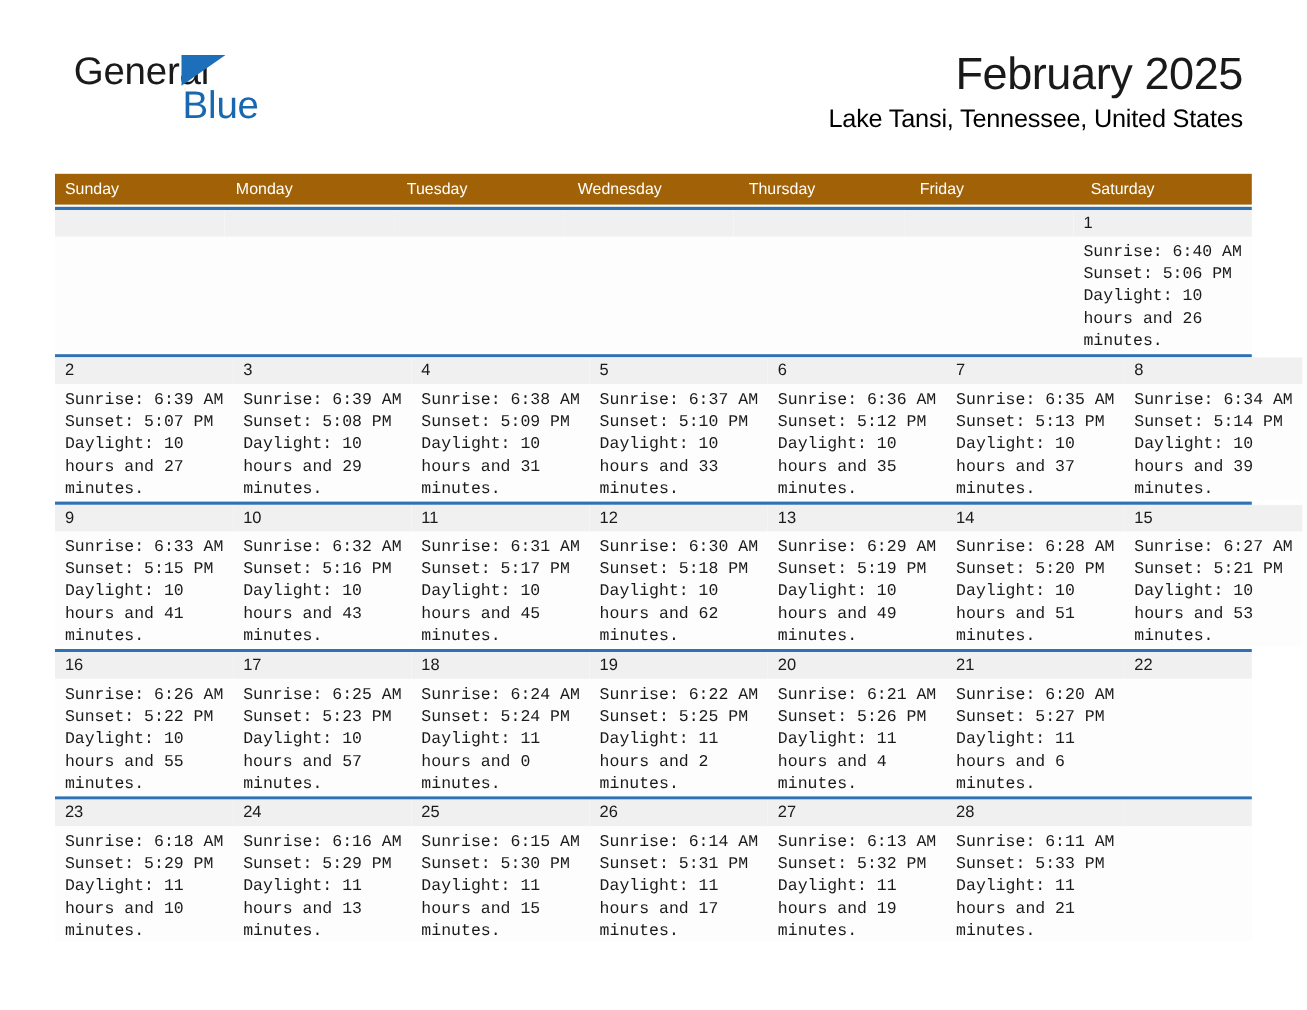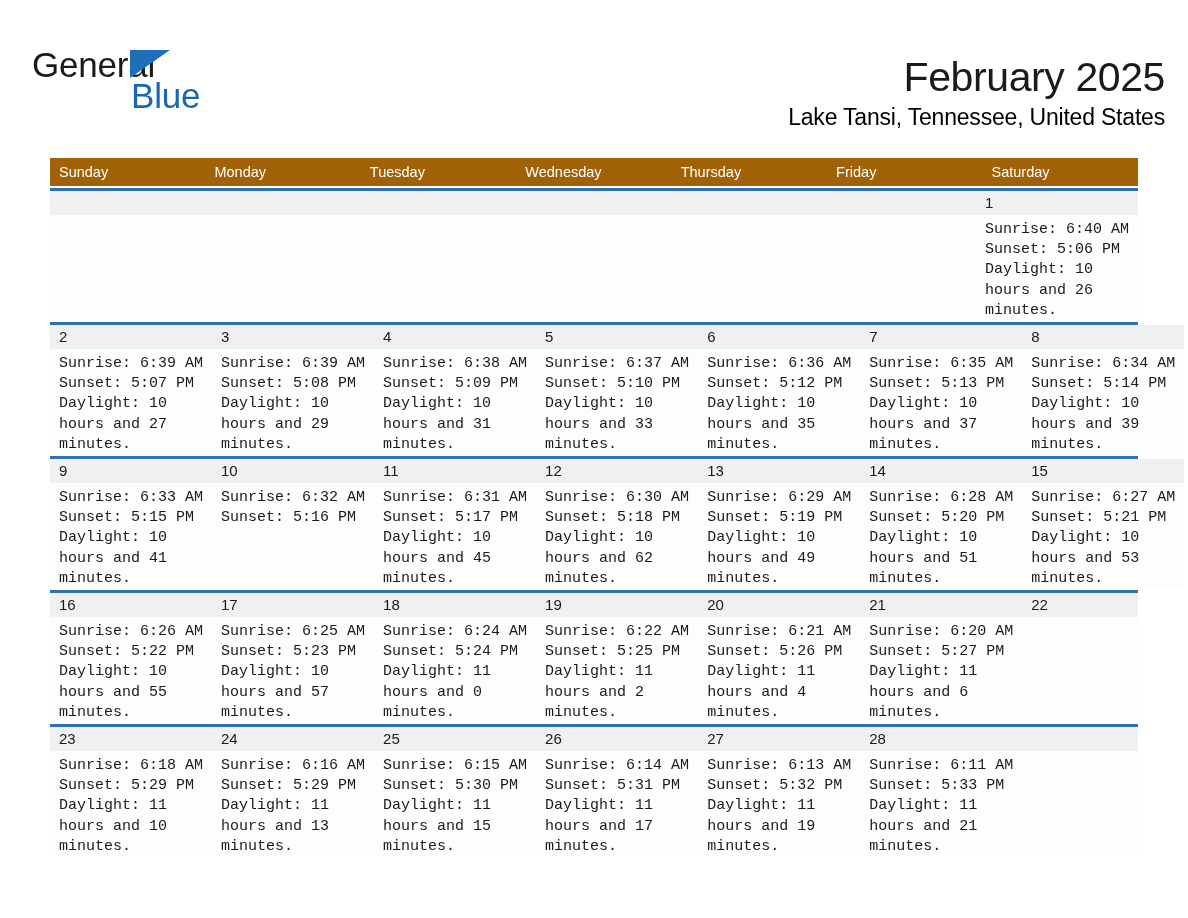--- a/index.html
+++ b/index.html
@@ -13,21 +13,21 @@
     font-family: "Liberation Sans", sans-serif;
     color: #000000;
     overflow: hidden;
   }
 
   .page {
     position: relative;
     width: 1188px;
     height: 918px;
     box-sizing: border-box;
-    padding: 0 23px;
+    padding: 0 58px;
   }
 
   
   .header {
     position: relative;
     height: 108px;
   }
 
   .logo {
     position: absolute;
@@ -63,21 +63,21 @@
     line-height: 38px;
     letter-spacing: -0.2px;
     color: #1868b0;
     font-family: "Liberation Sans", sans-serif;
     margin-left: 24px;
   }
 
   .title-block {
     position: absolute;
     right: 0;
-    top: 12px;
+    top: 2px;
     text-align: right;
   }
   .cal-title {
     font-size: 41px;
     line-height: 50px;
     font-weight: normal;
     color: #1a1a1a;
     margin: 40px 0 0 0;
     letter-spacing: -0.4px;
   }
@@ -291,20 +291,21 @@
           <div>Sunrise: 6:33 AM</div>
           <div>Sunset: 5:15 PM</div>
           <div class="daylight-line">Daylight: 10 hours and 41 minutes.</div>
         </div>
       </div>
       <div class="day-cell">
         <div class="day-number-band">10</div>
         <div class="day-info">
           <div>Sunrise: 6:32 AM</div>
           <div>Sunset: 5:16 PM</div>
+          <div class="daylight-line">Daylight: 10 hours and 43 minutes.</div>
         </div>
       </div>
       <div class="day-cell">
         <div class="day-number-band">11</div>
         <div class="day-info">
           <div>Sunrise: 6:31 AM</div>
           <div>Sunset: 5:17 PM</div>
           <div class="daylight-line">Daylight: 10 hours and 45 minutes.</div>
         </div>
       </div>

